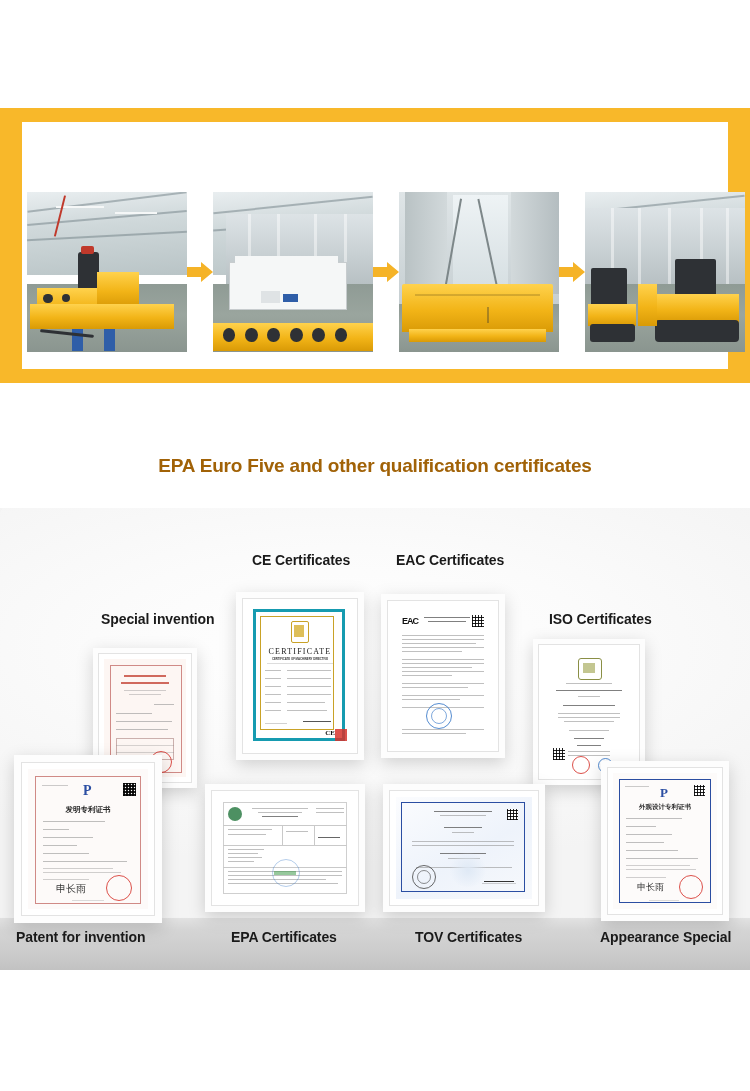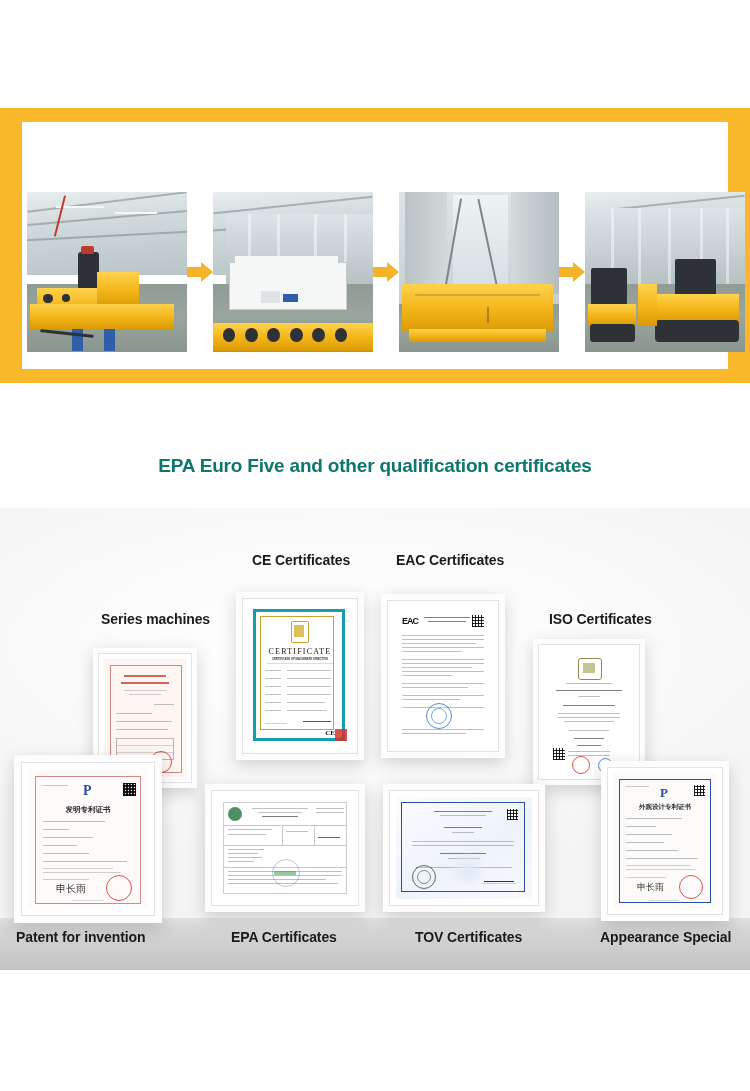--- a/index.html
+++ b/index.html
@@ -59,21 +59,21 @@
      background:linear-gradient(180deg,#8f9b95 0%,#9aa59e 45%,#8a958f 100%);}
   .ymass{position:absolute;background:linear-gradient(180deg,#FFD24D 0%,#F2B417 55%,#D99A06 100%);}
   .dark{position:absolute;background:#2e3135;}
   .blue{position:absolute;background:#2f5ea8;}
   .lite{position:absolute;background:#f5f7f7;}
   .win{position:absolute;background:linear-gradient(180deg,#eef3f5,#d5dee1);}
 
   
   .certs-title{
     position:absolute;left:0;top:455px;width:750px;text-align:center;
-    font-size:19px;font-weight:bold;color:#0f766e;letter-spacing:-0.2px;
+    font-size:19px;font-weight:bold;color:#a16207;letter-spacing:-0.2px;
   }
   .certs-stage{
     position:absolute;left:0;top:508px;width:750px;height:462px;
     background:
       radial-gradient(ellipse 560px 220px at 46% 30%, #ffffff 0%, #fbfbfb 45%, #f4f4f4 100%),
       linear-gradient(180deg,#fcfcfc 0%,#f7f7f7 55%,#ededed 78%,#dcdcdc 86%,#cfcfcf 100%);
     overflow:hidden;
   }
   .stage-shelf{
     position:absolute;left:0;top:408px;width:750px;height:54px;
@@ -444,21 +444,21 @@
         <div class="sealblue" style="left:21px;top:73px;width:12px;height:12px;border-color:#444;opacity:.6;"></div>
         <div style="position:absolute;left:52px;top:56px;width:40px;height:34px;border-radius:50%;
              background:radial-gradient(circle,#dfe9f5 0%,rgba(223,233,245,0) 70%);"></div>
         <div style="position:absolute;right:18px;top:74px;width:30px;height:10px;border-bottom:1px solid #333;"></div>
         <div class="ln" style="right:16px;top:86px;width:34px;opacity:.4;"></div>
       </div>
     </div>
 
     <div class="clabel" style="left:252px;top:44px;">CE Certificates</div>
     <div class="clabel" style="left:396px;top:44px;">EAC Certificates</div>
-    <div class="clabel" style="left:101px;top:103px;">Series machines</div>
+    <div class="clabel" style="left:101px;top:103px;">Special invention</div>
     <div class="clabel" style="left:549px;top:103px;">ISO Certificates</div>
     <div class="clabel" style="left:16px;top:421px;">Patent for invention</div>
     <div class="clabel" style="left:231px;top:421px;">EPA Certificates</div>
     <div class="clabel" style="left:415px;top:421px;">TOV Certificates</div>
     <div class="clabel" style="left:600px;top:421px;">Appearance Special</div>
   </div>
 
 </div>
 
 </body></html>

